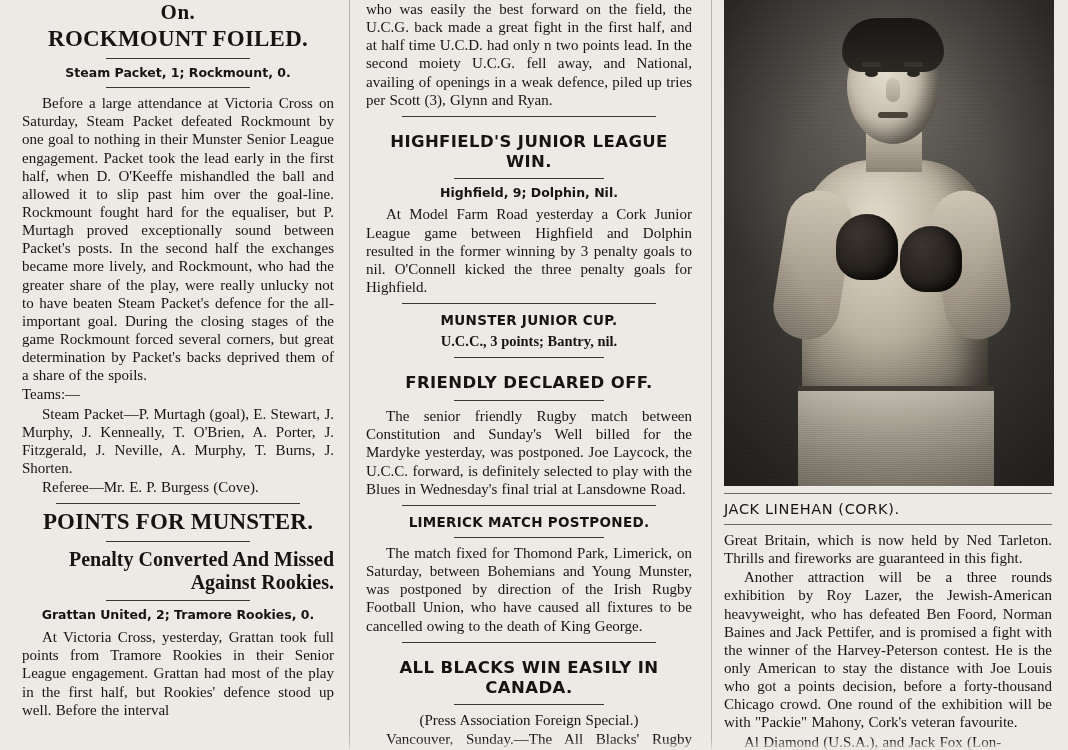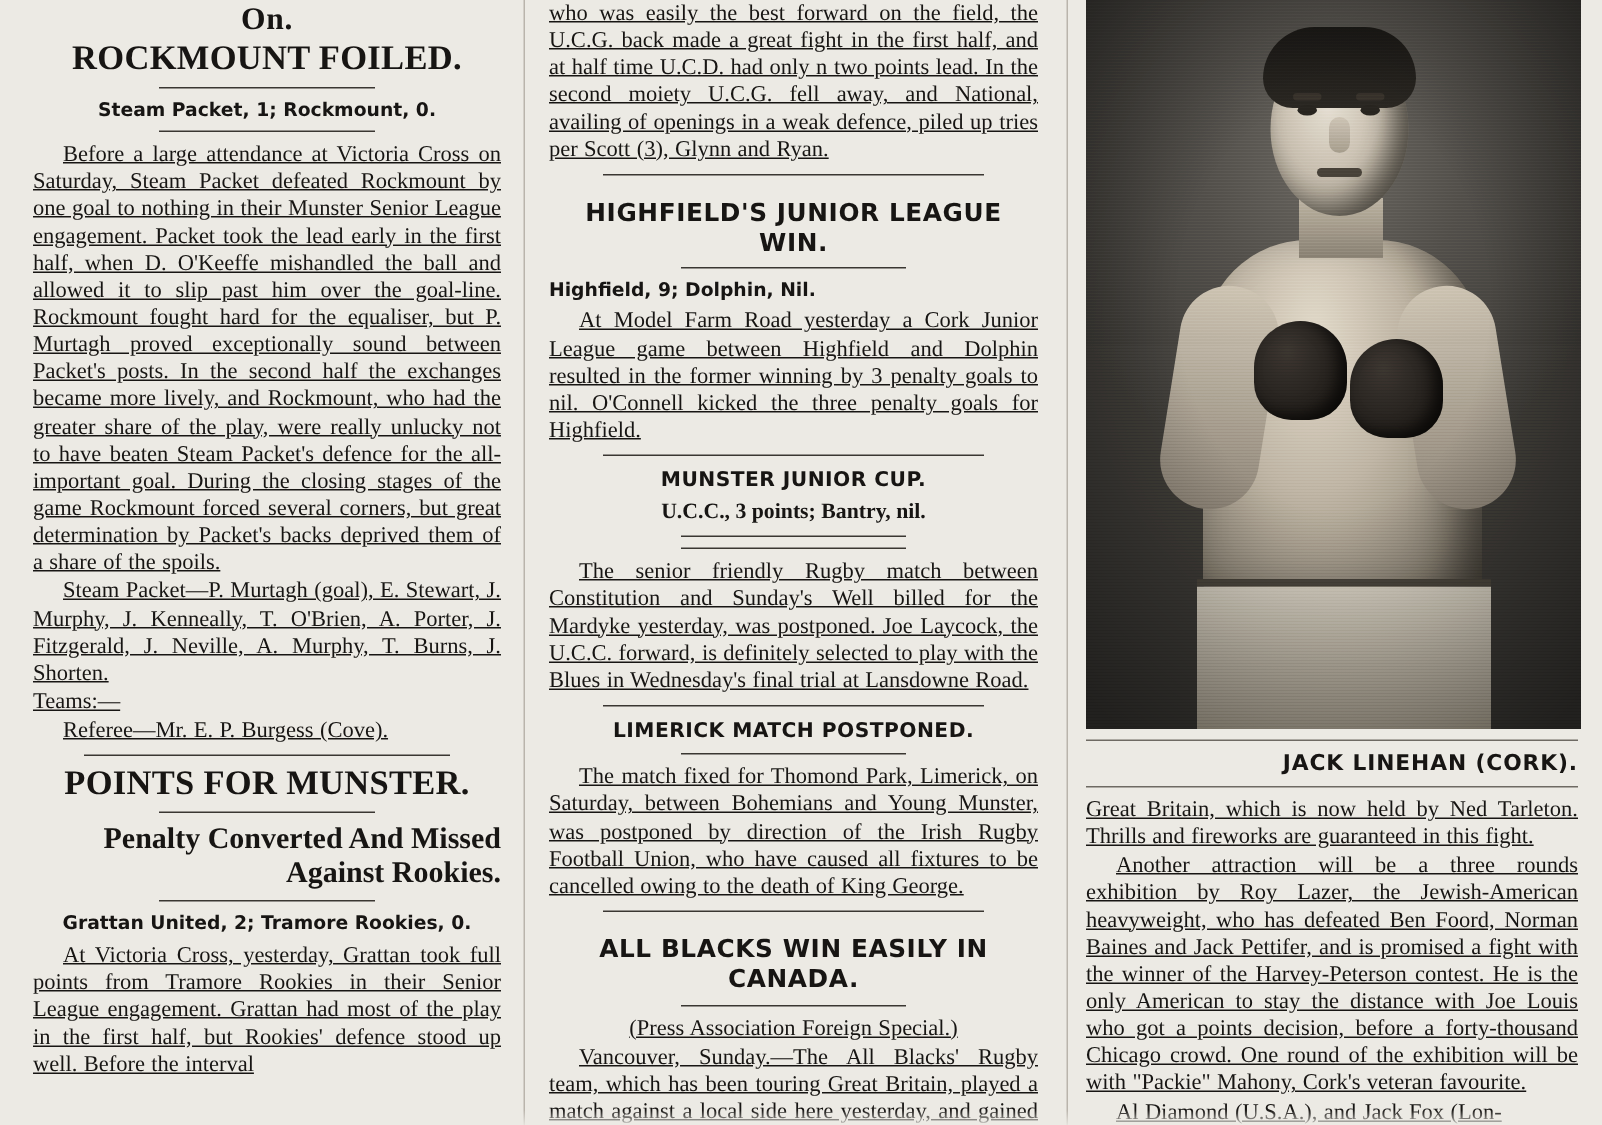--- a/index.html
+++ b/index.html
@@ -93,21 +93,20 @@
     letter-spacing: 0.5px;
   }
   p.body {
     font-family: "Liberation Serif", serif;
     font-size: 15px;
     line-height: 1.21;
     text-align: justify;
     margin: 0 0 1px 0;
     text-indent: 20px;
     word-spacing: 0.5px;
-    text-decoration: underline;
   }
   p.body.noind { text-indent: 0; }
   p.body.center { text-align: center; text-indent: 0; }
   .rule-h {
     border: 0;
     border-top: 1px solid #3a3732;
     margin: 7px auto 6px auto;
     width: 78%;
   }
   .rule-h.short { width: 46%; }
@@ -223,31 +222,31 @@
   .glove.r { left: 176px; top: 226px; }
   .fig-trunk {
     position: absolute;
     left: 74px; top: 386px;
     width: 196px; height: 100px;
     background: linear-gradient(#d8d1c2, #b1a897);
     border-top: 5px solid #4a453d;
   }
   .caption {
     font-family: "DejaVu Sans", sans-serif;
-    font-weight: 700;
+    font-weight: 400;
     font-size: 14.5px;
     letter-spacing: 0.6px;
-    text-align: right;
+    text-align: left;
     margin: 7px 0 6px 0;
   }
   .score-line {
     font-family: "DejaVu Sans", sans-serif;
     font-weight: 700;
     font-size: 12.5px;
-    text-align: left;
+    text-align: center;
     margin: 4px 0 5px 0;
   }
   .score-line-serif {
     font-family: "Liberation Serif", serif;
     font-weight: 700;
     font-size: 14.5px;
     text-align: center;
     margin: 3px 0 4px 0;
   }
   .fade-bottom {
@@ -265,22 +264,22 @@
   <div class="rule-v v1"></div>
   <div class="rule-v v2"></div>
 
   <div class="col col1">
     <div class="top-cut">On.</div>
     <h1 class="hd-serif-lg">ROCKMOUNT FOILED.</h1>
     <hr class="rule-h short">
     <div class="subhead">Steam Packet, 1; Rockmount, 0.</div>
     <hr class="rule-h short">
     <p class="body">Before a large attendance at Victoria Cross on Saturday, Steam Packet defeated Rockmount by one goal to nothing in their Munster Senior League engagement. Packet took the lead early in the first half, when D. O'Keeffe mishandled the ball and allowed it to slip past him over the goal-line. Rockmount fought hard for the equaliser, but P. Murtagh proved exceptionally sound between Packet's posts. In the second half the exchanges became more lively, and Rockmount, who had the greater share of the play, were really unlucky not to have beaten Steam Packet's defence for the all-important goal. During the closing stages of the game Rockmount forced several corners, but great determination by Packet's backs deprived them of a share of the spoils.</p>
+    <p class="body noind">Teams:—</p>
     <p class="body">Steam Packet—P. Murtagh (goal), E. Stewart, J. Murphy, J. Kenneally, T. O'Brien, A. Porter, J. Fitzgerald, J. Neville, A. Murphy, T. Burns, J. Shorten.</p>
-    <p class="body noind">Teams:—</p>
     <p class="body">Referee—Mr. E. P. Burgess (Cove).</p>
     <hr class="rule-h">
     <h1 class="hd-serif-lg">POINTS FOR MUNSTER.</h1>
     <hr class="rule-h short">
     <h2 class="hd-serif-md">Penalty Converted And Missed Against Rookies.</h2>
     <hr class="rule-h short">
     <div class="subhead">Grattan United, 2; Tramore Rookies, 0.</div>
     <p class="body">At Victoria Cross, yesterday, Grattan took full points from Tramore Rookies in their Senior League engagement. Grattan had most of the play in the first half, but Rookies' defence stood up well. Before the interval</p>
   </div>
 
@@ -288,20 +287,21 @@
     <p class="body noind">who was easily the best forward on the field, the U.C.G. back made a great fight in the first half, and at half time U.C.D. had only n two points lead. In the second moiety U.C.G. fell away, and National, availing of openings in a weak defence, piled up tries per Scott (3), Glynn and Ryan.</p>
     <hr class="rule-h">
     <h2 class="hd-sans">HIGHFIELD'S JUNIOR LEAGUE WIN.</h2>
     <hr class="rule-h short">
     <div class="score-line">Highfield, 9; Dolphin, Nil.</div>
     <p class="body">At Model Farm Road yesterday a Cork Junior League game between Highfield and Dolphin resulted in the former winning by 3 penalty goals to nil. O'Connell kicked the three penalty goals for Highfield.</p>
     <hr class="rule-h">
     <h3 class="hd-sans-sm">MUNSTER JUNIOR CUP.</h3>
     <div class="score-line-serif">U.C.C., 3 points; Bantry, nil.</div>
     <hr class="rule-h short">
+    <h2 class="hd-sans">FRIENDLY DECLARED OFF.</h2>
     <hr class="rule-h short">
     <p class="body">The senior friendly Rugby match between Constitution and Sunday's Well billed for the Mardyke yesterday, was postponed. Joe Laycock, the U.C.C. forward, is definitely selected to play with the Blues in Wednesday's final trial at Lansdowne Road.</p>
     <hr class="rule-h">
     <h3 class="hd-sans-sm">LIMERICK MATCH POSTPONED.</h3>
     <hr class="rule-h short">
     <p class="body">The match fixed for Thomond Park, Limerick, on Saturday, between Bohemians and Young Munster, was postponed by direction of the Irish Rugby Football Union, who have caused all fixtures to be cancelled owing to the death of King George.</p>
     <hr class="rule-h">
     <h2 class="hd-sans">ALL BLACKS WIN EASILY IN CANADA.</h2>
     <hr class="rule-h short">
     <p class="body center">(Press Association Foreign Special.)</p>

